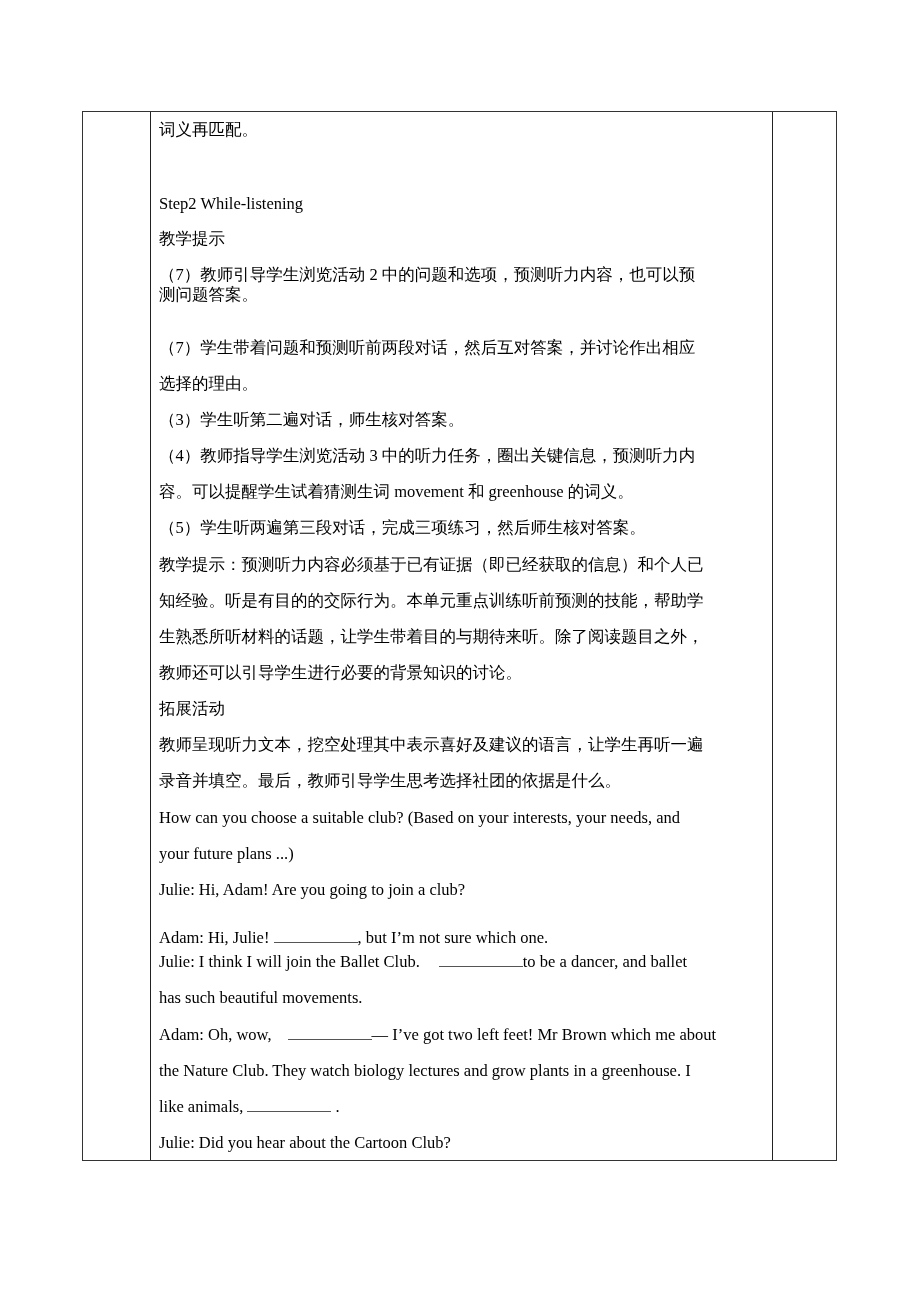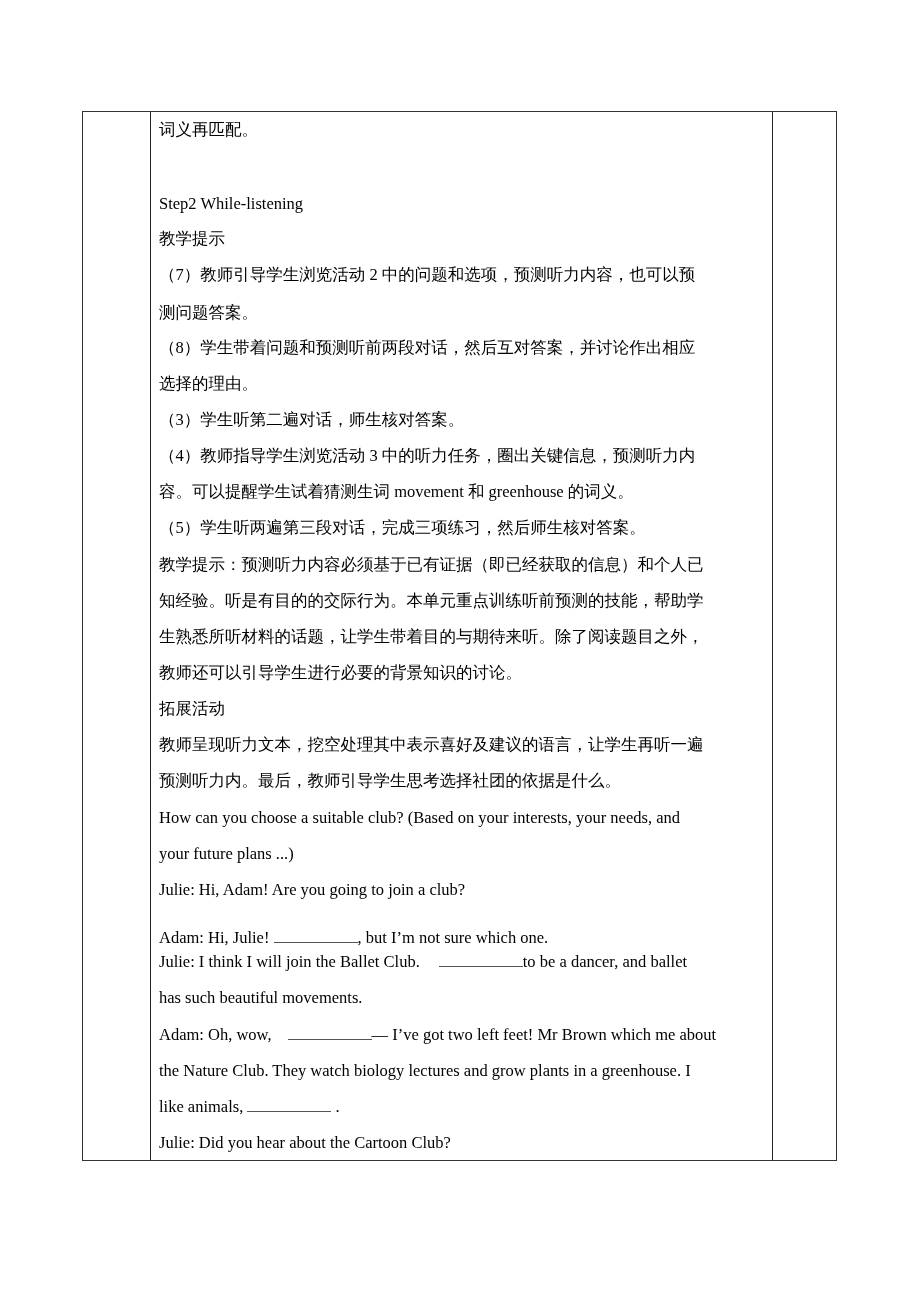--- a/index.html
+++ b/index.html
@@ -20,34 +20,34 @@
 
 <div class="table">
   <div class="col-line col1"></div>
   <div class="col-line col2"></div>
 
   <div class="content" id="content">
     <div class="line" style="top:8px">词义再匹配。</div>
     <div class="line bold" style="top:82px">Step2 While-listening</div>
     <div class="line" style="top:117px">教学提示</div>
     <div class="line" style="top:153px">（7）教师引导学生浏览活动 2 中的问题和选项，预测听力内容，也可以预</div>
-    <div class="line" style="top:191px">测问题答案。</div>
-    <div class="line" style="top:226px">（8）学生带着问题和预测听前两段对话，然后互对答案，并讨论作出相应</div>
+    <div class="line" style="top:173px">测问题答案。</div>
+    <div class="line" style="top:226px">（7）学生带着问题和预测听前两段对话，然后互对答案，并讨论作出相应</div>
     <div class="line" style="top:262px">选择的理由。</div>
     <div class="line" style="top:298px">（3）学生听第二遍对话，师生核对答案。</div>
     <div class="line" style="top:334px">（4）教师指导学生浏览活动 3 中的听力任务，圈出关键信息，预测听力内</div>
     <div class="line" style="top:370px">容。可以提醒学生试着猜测生词 movement 和 greenhouse 的词义。</div>
     <div class="line" style="top:406px">（5）学生听两遍第三段对话，完成三项练习，然后师生核对答案。</div>
     <div class="line" style="top:443px">教学提示：预测听力内容必须基于已有证据（即已经获取的信息）和个人已</div>
     <div class="line" style="top:479px">知经验。听是有目的的交际行为。本单元重点训练听前预测的技能，帮助学</div>
     <div class="line" style="top:515px">生熟悉所听材料的话题，让学生带着目的与期待来听。除了阅读题目之外，</div>
     <div class="line" style="top:551px">教师还可以引导学生进行必要的背景知识的讨论。</div>
     <div class="line" style="top:587px">拓展活动</div>
     <div class="line" style="top:623px">教师呈现听力文本，挖空处理其中表示喜好及建议的语言，让学生再听一遍</div>
-    <div class="line" style="top:659px">预测听力内。最后，教师引导学生思考选择社团的依据是什么。</div>
+    <div class="line" style="top:659px">录音并填空。最后，教师引导学生思考选择社团的依据是什么。</div>
     <div class="line" style="top:696px">How can you choose a suitable club? (Based on your interests, your needs, and</div>
     <div class="line" style="top:732px">your future plans ...)</div>
     <div class="line" style="top:768px">Julie: Hi, Adam! Are you going to join a club?</div>
 
     <div class="line" style="top:816px">
       <span>Adam: Hi, Julie! </span><span class="blank" style="width:84px"></span><span>, but I’m not sure which one.</span>
     </div>
     <div class="line" style="top:840px">
       <span>Julie: I think I will join the Ballet Club.</span><span style="display:inline-block;width:19px"></span><span class="blank" style="width:84px"></span><span>to be a dancer, and ballet</span>
     </div>

